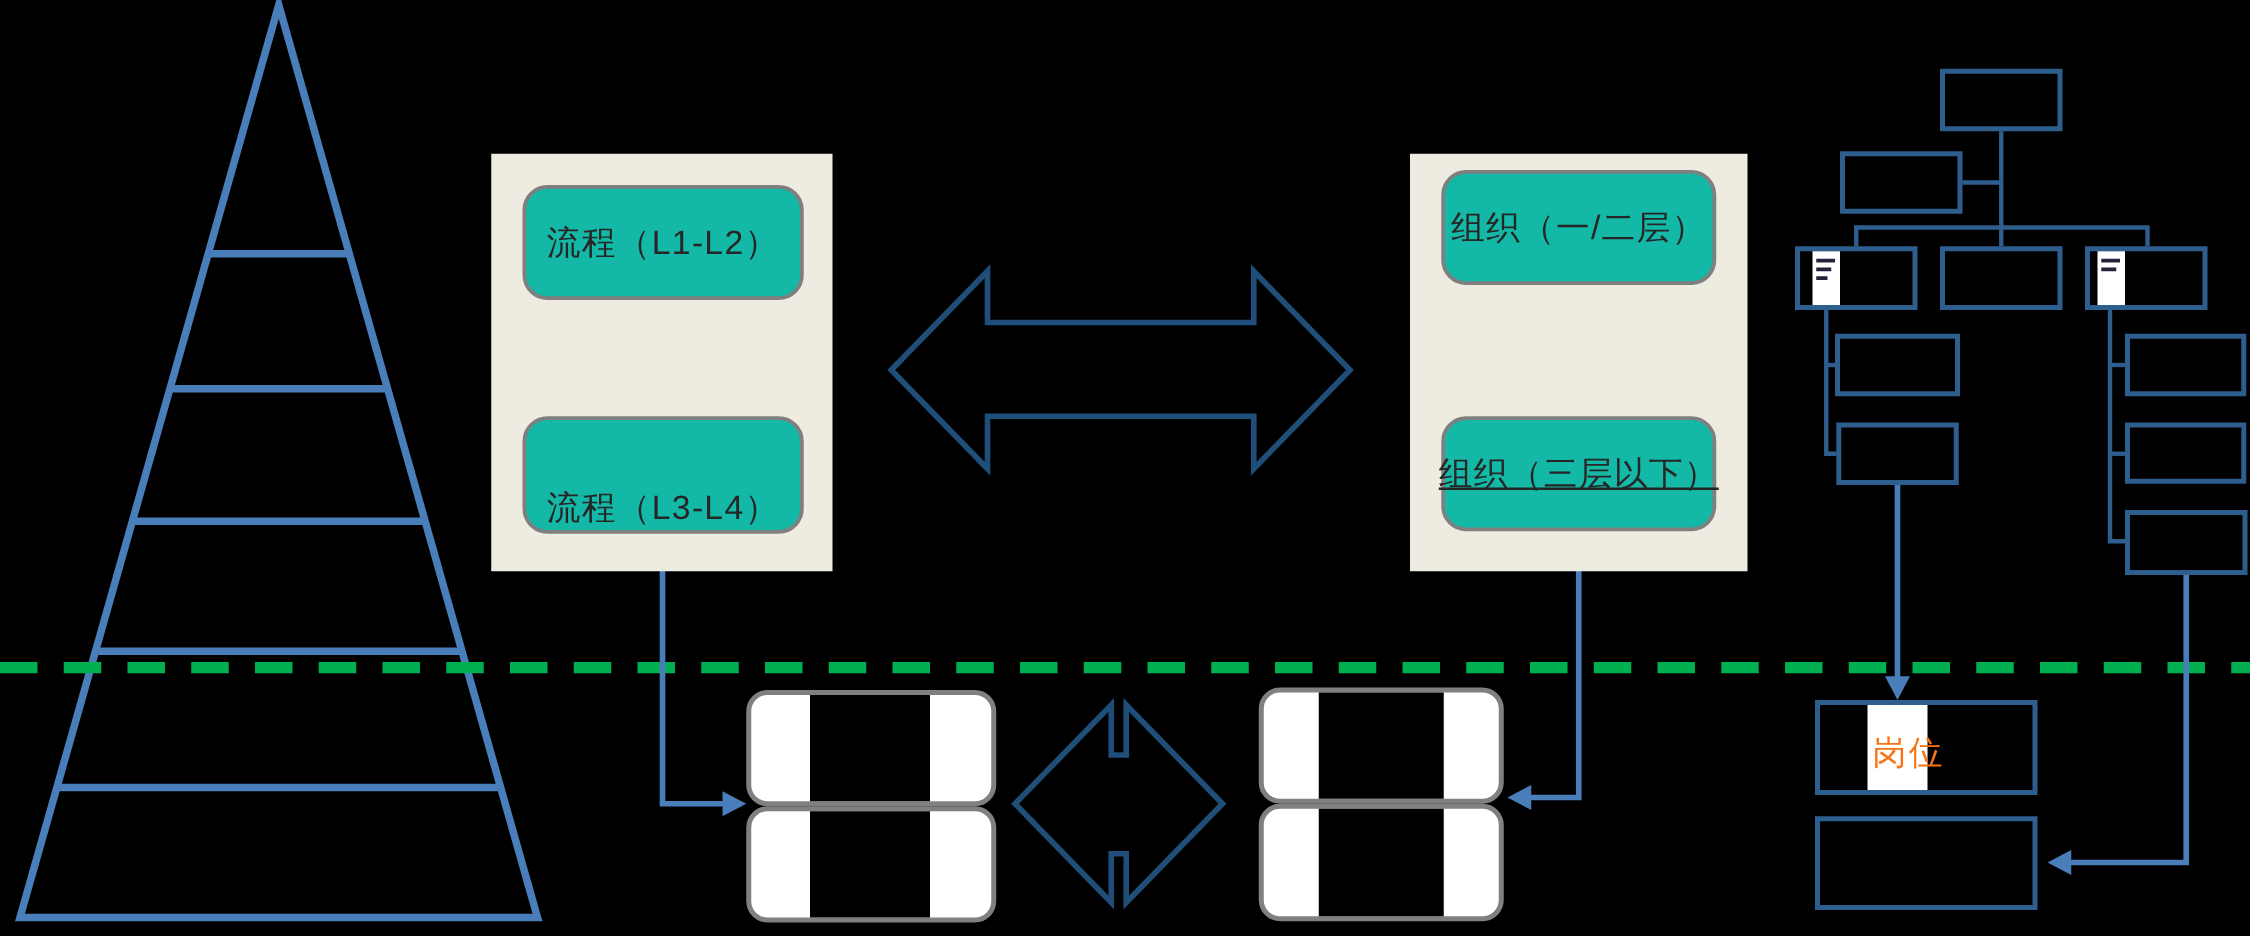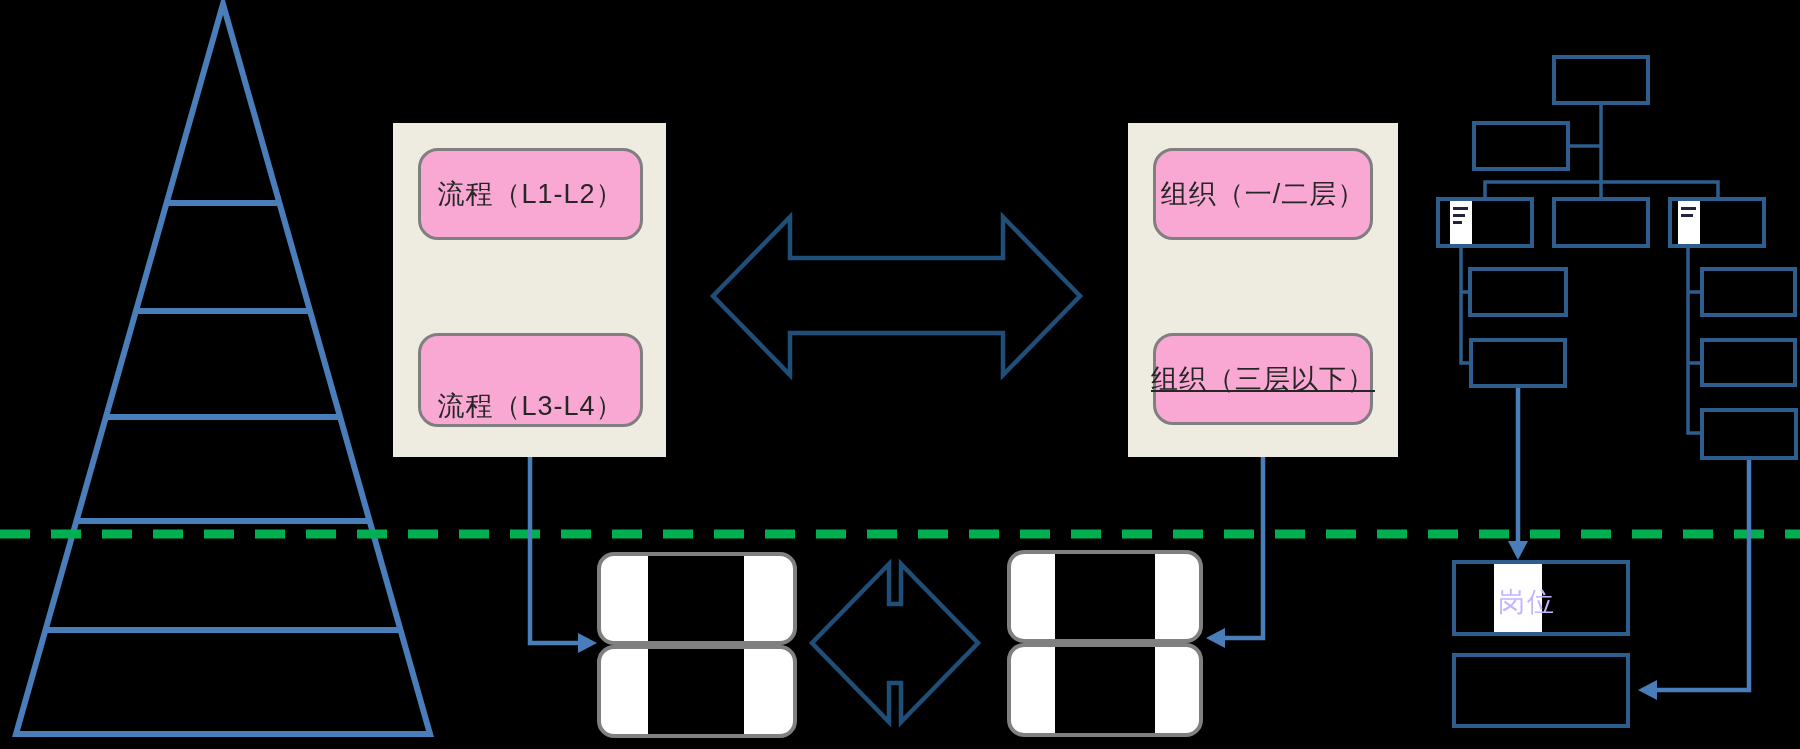--- a/index.html
+++ b/index.html
@@ -8,21 +8,21 @@
     background:#000000;
     font-family:"Liberation Sans", sans-serif;
   }
   #stage{position:absolute;left:0;top:0;width:1800px;height:749px;}
   svg.layer{position:absolute;left:0;top:0;pointer-events:none;}
   .panel{
     position:absolute;background:#eeece1;
   }
   .flow-box{
     position:absolute;box-sizing:border-box;
-    background:#f9a8d4;border:3px solid #7f7f7f;border-radius:20px;
+    background:#14b8a6;border:3px solid #7f7f7f;border-radius:20px;
     display:flex;align-items:center;justify-content:center;
     font-size:27px;color:#262626;letter-spacing:1px;white-space:nowrap;
   }
   .org-box{
     position:absolute;box-sizing:border-box;
     border:4px solid #2e5e8e;background:transparent;
   }
   .stripe{
     position:absolute;background:#ffffff;
   }
@@ -30,21 +30,21 @@
   .table-row{
     position:absolute;box-sizing:border-box;
     background:#ffffff;border:4px solid #808080;border-radius:17px;
   }
   .table-band{position:absolute;background:#000000;}
   .post-box{
     position:absolute;box-sizing:border-box;
     border:4px solid #2e5e8e;background:transparent;
   }
   .post-label{
-    position:absolute;font-size:27px;color:#c4b5fd;letter-spacing:2px;
+    position:absolute;font-size:27px;color:#f97316;letter-spacing:2px;
     white-space:nowrap;
   }
 </style>
 </head>
 <body>
 
 <div id="stage">
 
   <svg class="layer" width="1800" height="749" viewBox="0 0 1800 749">
 
@@ -108,21 +108,21 @@
   <div class="panel" style="left:393px;top:123px;width:273px;height:334px;"></div>
   <div class="panel" style="left:1128px;top:123px;width:270px;height:334px;"></div>
 
   <div class="flow-box" style="left:418px;top:148px;width:225px;height:92px;">
     <span>流程（L1-L2）</span>
   </div>
   <div class="flow-box" style="left:418px;top:333px;width:225px;height:94px;align-items:flex-end;">
     <span>流程（L3-L4）</span>
   </div>
 
-  <div class="flow-box" style="left:1153px;top:148px;width:220px;height:92px;">
+  <div class="flow-box" style="left:1153px;top:136px;width:220px;height:92px;">
     <span>组织（一/二层）</span>
   </div>
   <div class="flow-box" style="left:1153px;top:333px;width:220px;height:92px;text-decoration:underline;">
     <span>组织（三层以下）</span>
   </div>
 
   <div class="org-box" style="left:1552px;top:55px;width:98px;height:50px;"></div>
   <div class="org-box" style="left:1472px;top:121px;width:98px;height:50px;"></div>
 
   <div class="org-box" style="left:1436px;top:197px;width:98px;height:51px;">

